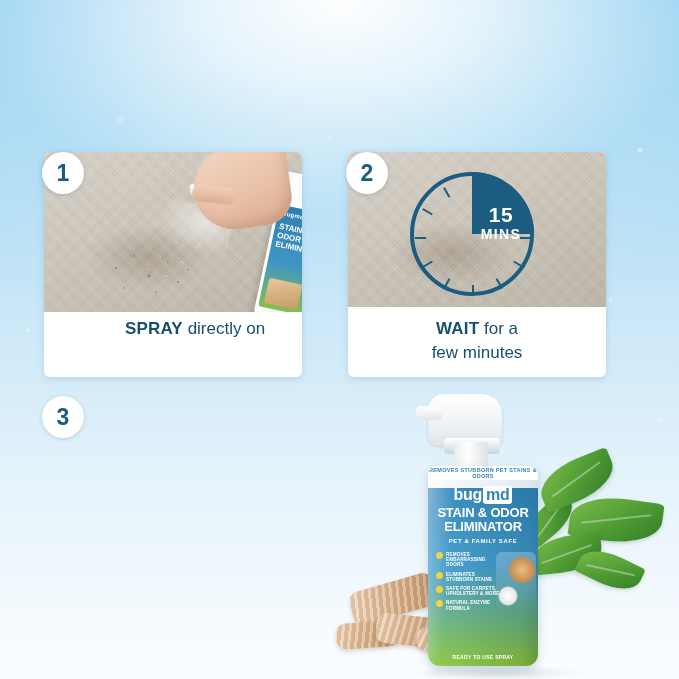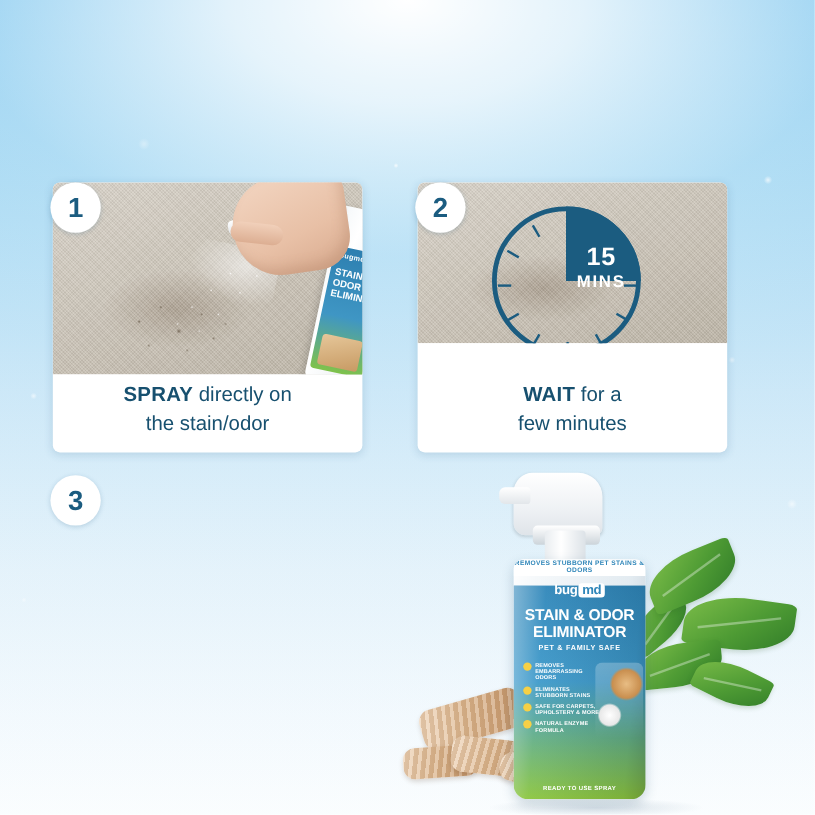--- a/index.html
+++ b/index.html
@@ -98,26 +98,26 @@
     display: flex;
     align-items: center;
     justify-content: center;
     box-shadow: 0 1px 4px rgba(30,90,130,0.22);
     z-index: 6;
   }
 
   
   #card-1 { left: 44px;  top: 152px; width: 258px; height: 225px; }
   #card-1 .card-photo { width: 258px; height: 160px; }
-  #card-1 .card-caption { top: 165px; }
+  #card-1 .card-caption { top: 165px; margin-left: 22px; }
   #badge-1 { left: 42px; top: 152px; }
 
   
   #card-2 { left: 348px; top: 152px; width: 258px; height: 225px; }
-  #card-2 .card-photo { width: 258px; height: 134px; }
+  #card-2 .card-photo { width: 258px; height: 155px; }
   #card-2 .card-caption { top: 165px; }
   #badge-2 { left: 346px; top: 152px; }
 
   
   #card-3 { left: 44px;  top: 396px; width: 258px; height: 225px; }
   #card-3 .card-photo { width: 258px; height: 160px; }
   #card-3 .card-caption { top: 165px; }
   #badge-3 { left: 42px; top: 396px; }
 
   
@@ -394,21 +394,21 @@
     align-items: center;
     justify-content: center;
     text-align: center;
   }
   .hero-brand {
     position: absolute;
     left: 0; top: 20px;
     width: 110px;
     text-align: center;
     color: #ffffff;
-    font-size: 11px;
+    font-size: 16px;
     font-weight: bold;
     letter-spacing: -0.3px;
     z-index: 2;
   }
   .hero-brand .md {
     display: inline-block;
     background: #ffffff;
     color: #2f86b9;
     border-radius: 3px;
     padding: 0 3px;
@@ -553,21 +553,20 @@
           <div class="lbl-dog"></div>
         </div>
       </div>
       <div class="bottle1-head"></div>
       <div class="bottle1-nozzle"></div>
       <div class="hand1"></div>
       <div class="hand1-finger"></div>
     </div>
     <div class="card-caption">
       <b>SPRAY</b><span> directly on</span><br>
-      <span>the stain/odor</span>
     </div>
   </div>
   <div class="badge" id="badge-1">1</div>
 
   <div class="card" id="card-2">
     <div class="card-photo">
       <div class="carpet"></div>
       <div class="clock">
         <div class="tick" style="transform: rotate(0deg);"></div>
         <div class="tick" style="transform: rotate(30deg);"></div>

